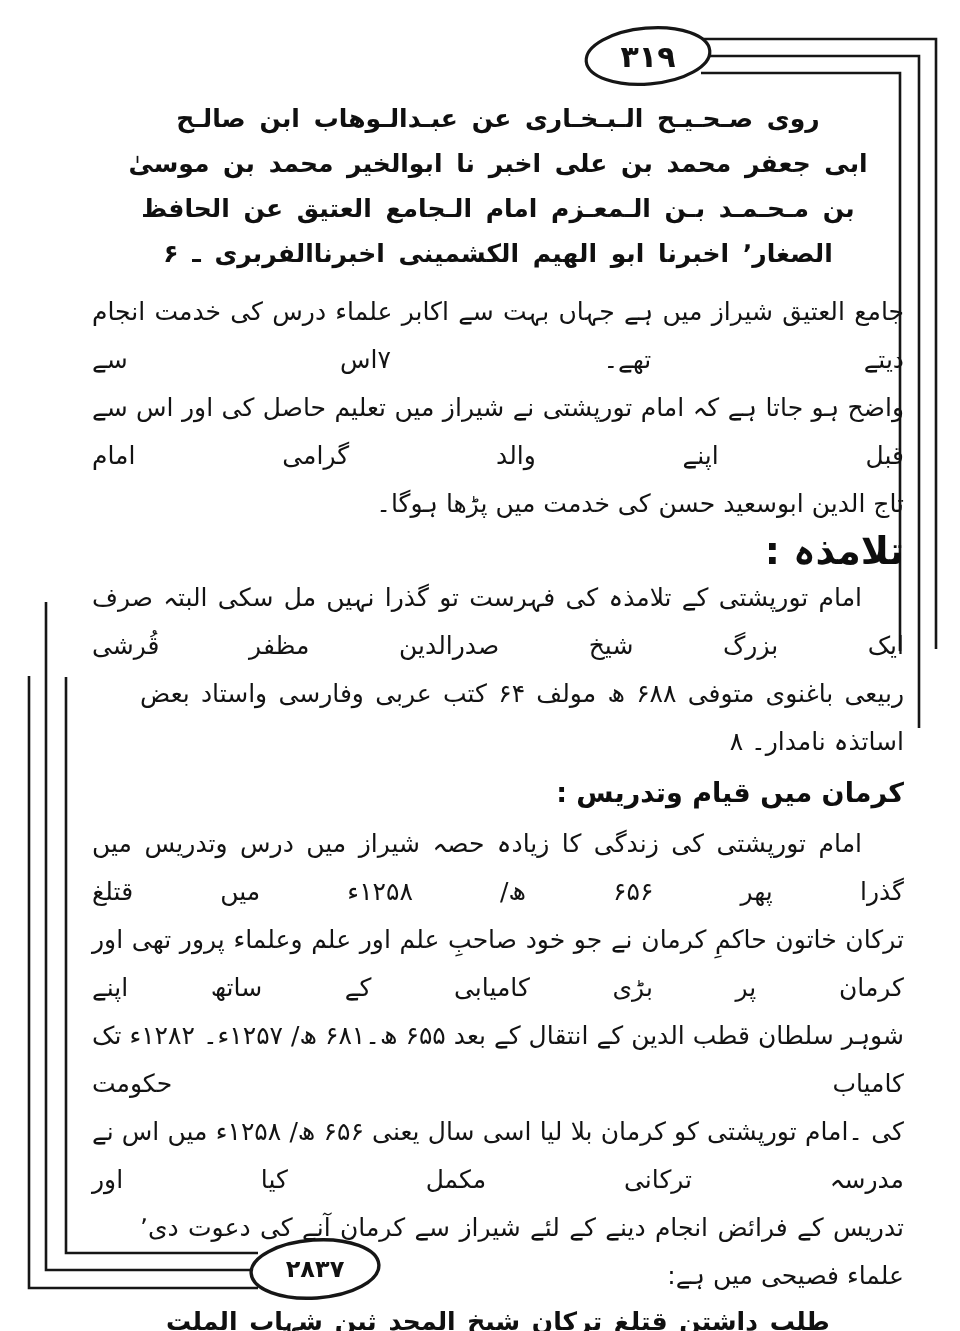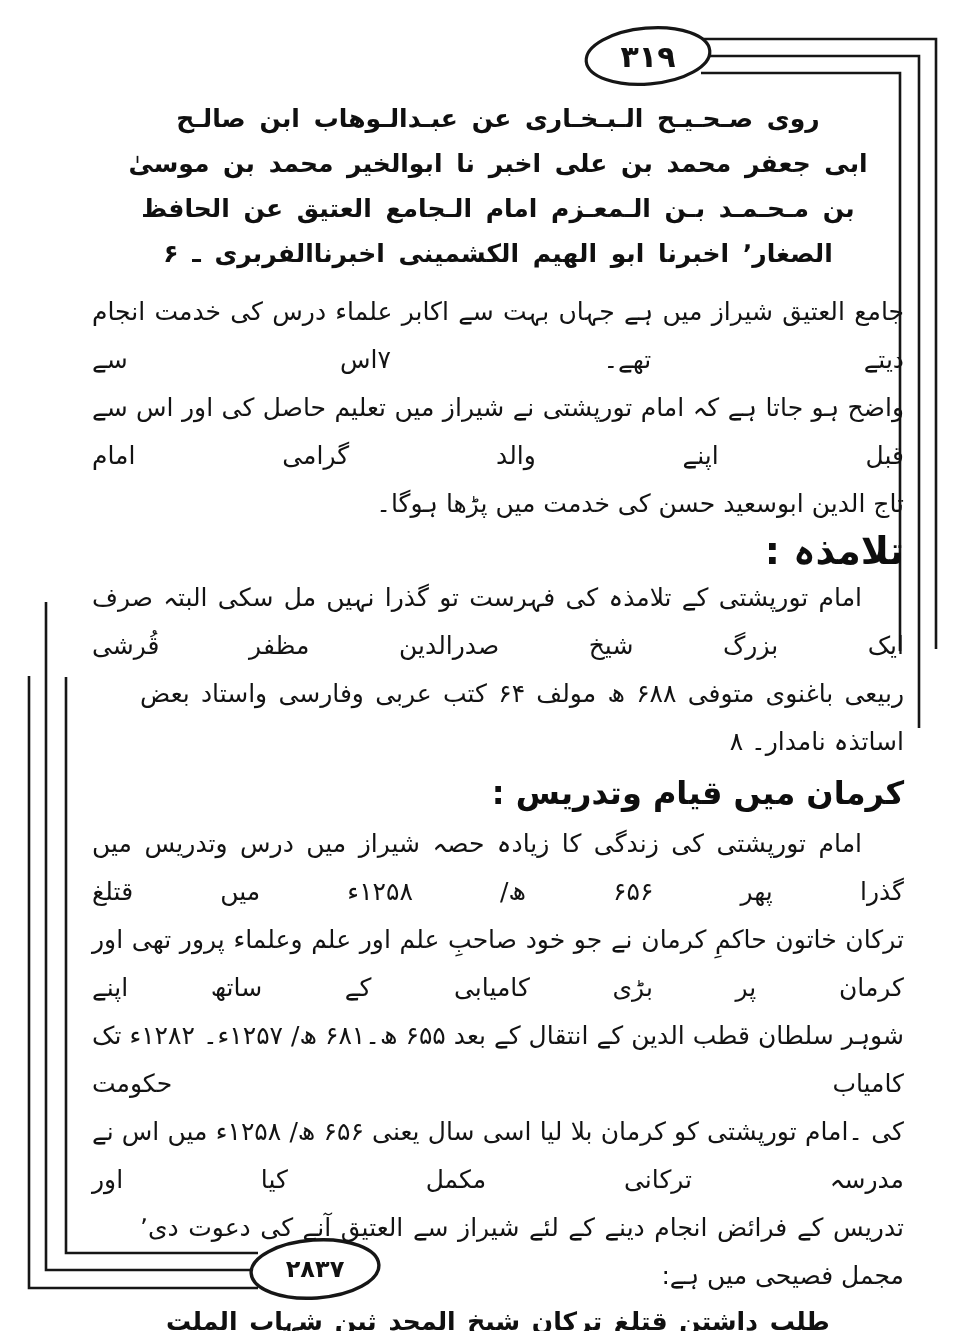--- a/index.html
+++ b/index.html
@@ -25,21 +25,21 @@
     text-align:center;word-spacing:5px;color:#101010;
   }
   .uline{
     font-size:25px;line-height:48px;
     text-align:justify;text-align-last:justify;color:#131313;
   }
   .uline.end{text-align-last:right;margin-left:48px;}
   .uline.indent{text-indent:42px;}
   .heading{font-weight:bold;text-align:right;color:#0e0e0e;}
   .heading.h-small{font-size:38px;line-height:46px;}
-  .heading.h-big{font-size:32px;line-height:54px;}
+  .heading.h-big{font-size:27px;line-height:54px;}
   .quote-block{margin:0 30px;}
   .qline{
     font-size:25px;font-weight:600;line-height:44px;
     text-align:center;color:#101010;word-spacing:3px;
   }
 </style>
 </head>
 <body>
 
 <svg class="frame-svg" viewBox="0 0 960 1331" xmlns="http://www.w3.org/2000/svg">
@@ -85,21 +85,21 @@
     <div class="uline end">ربیعی باغنوی متوفی ۶۸۸ ھ مولف ۶۴ کتب عربی وفارسی واستاد بعض اساتذہ نامدار۔ ۸</div>
   </div>
 
   <div class="heading h-big">کرمان میں قیام وتدریس :</div>
 
   <div>
     <div class="uline indent">امام تورپشتی کی زندگی کا زیادہ حصہ شیراز میں درس وتدریس میں گذرا پھر ۶۵۶ ھ/ ۱۲۵۸ء میں قتلغ</div>
     <div class="uline">ترکان خاتون حاکمِ کرمان نے جو خود صاحبِ علم اور علم وعلماء پرور تھی اور کرمان پر بڑی کامیابی کے ساتھ اپنے</div>
     <div class="uline">شوہر سلطان قطب الدین کے انتقال کے بعد ۶۵۵ ھ۔۶۸۱ ھ/ ۱۲۵۷ء۔ ۱۲۸۲ء تک کامیاب حکومت</div>
     <div class="uline">کی ۔امام تورپشتی کو کرمان بلا لیا اسی سال یعنی ۶۵۶ ھ/ ۱۲۵۸ء میں اس نے مدرسہ ترکانی مکمل کیا اور</div>
-    <div class="uline end">تدریس کے فرائض انجام دینے کے لئے شیراز سے العتیق آنے کی دعوت دی٬ مجمل فصیحی میں ہے:</div>
+    <div class="uline end">تدریس کے فرائض انجام دینے کے لئے شیراز سے کرمان آنے کی دعوت دی٬ علماء فصیحی میں ہے:</div>
   </div>
 
   <div class="quote-block">
     <div class="qline">طلب داشتن قتلغ ترکان شیخ المحد ثین شہاب الملت والدین فضل اللہ</div>
 
   </div>
 
 </div>
 
 </body></html>

